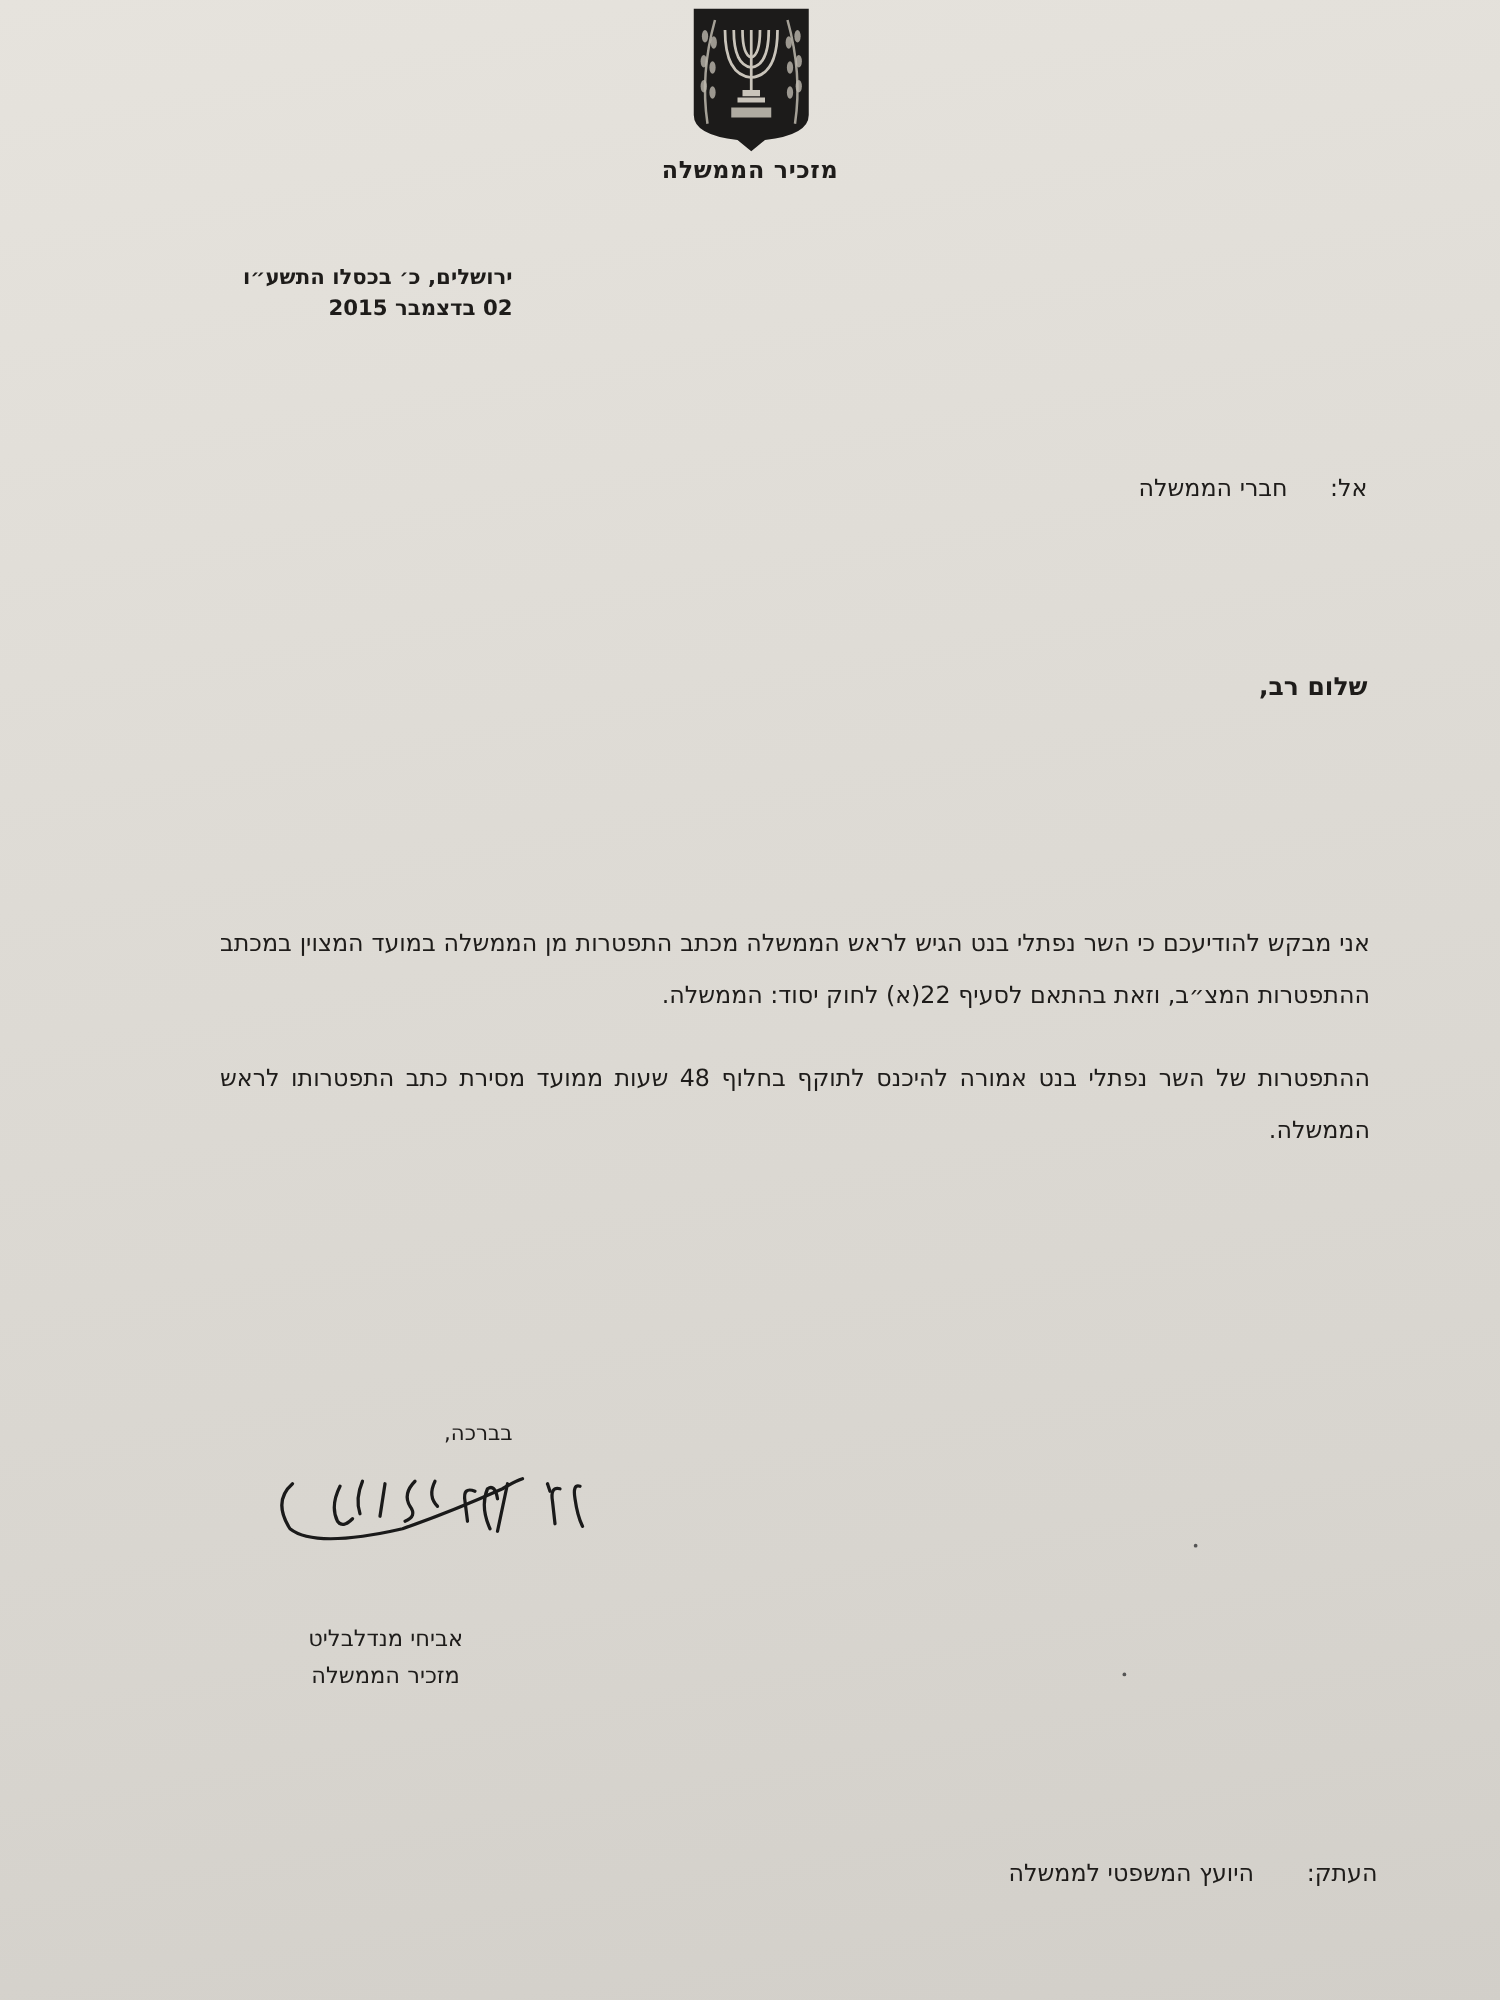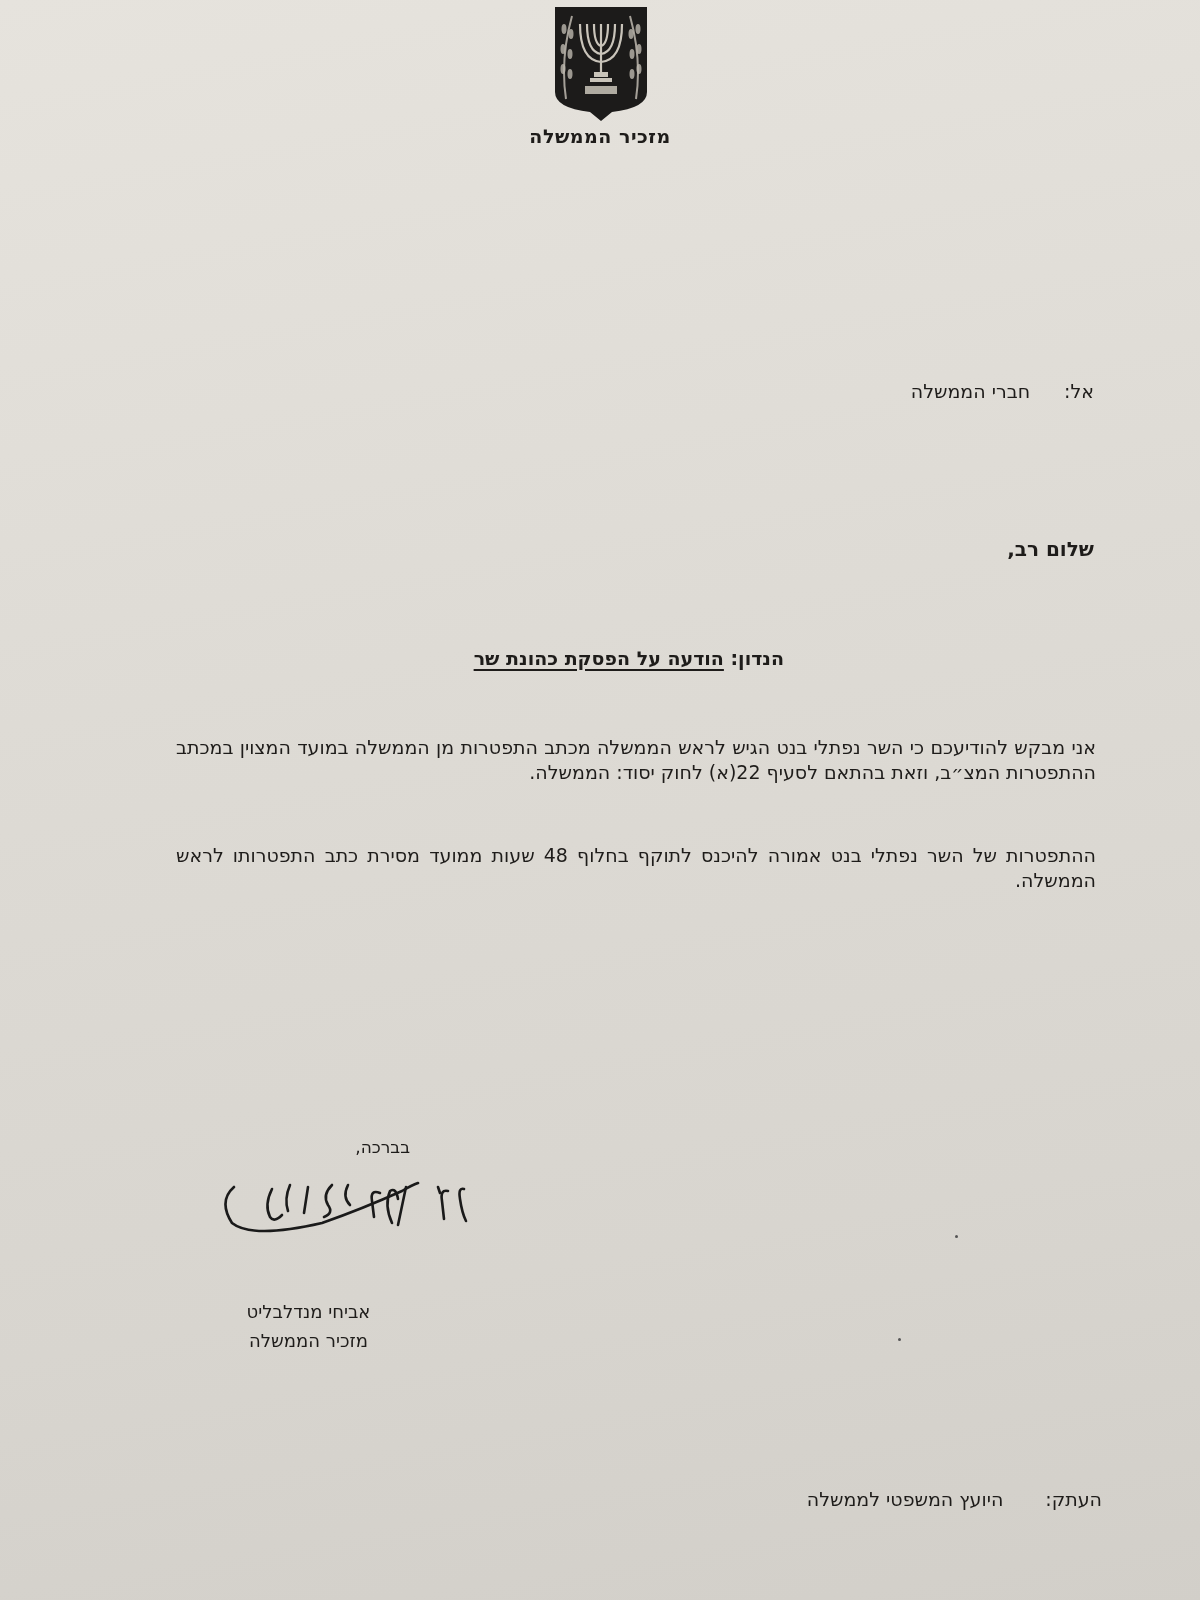--- a/index.html
+++ b/index.html
@@ -71,21 +71,21 @@
       text-decoration-thickness: 2px;
       text-underline-offset: 4px;
     }
 
     .para {
       right: 140px;
       width: 920px;
       text-align: justify;
       text-align-last: right;
       font-size: 19px;
-      line-height: 25px;
+      line-height: 41px;
     }
     .p1 { top: 735px; }
     .p2 { top: 843px; }
     .p3 { top: 955px; line-height: 32px; }
 
     .closing {
       left: 250px; top: 1137px; width: 160px;
       text-align: right;
       font-size: 17px;
     }
@@ -148,33 +148,32 @@
         <path d="M28 20 Q28 56 49 58 Q70 56 70 20"></path>
       </g>
       <rect x="42" y="68" width="14" height="5" fill="#c9c4ba"></rect>
       <rect x="38" y="74" width="22" height="4" fill="#c9c4ba"></rect>
 
       <rect x="33" y="82" width="32" height="8" fill="#c9c4ba" opacity="0.85"></rect>
     </svg>
   </div>
   <div class="abs header-title rtl">מזכיר הממשלה</div>
 
+  <div class="abs date-block rtl">
+    <div>ירושלים, כ׳ בכסלו התשע״ו</div>
+    <div>02 בדצמבר 2015</div>
+  </div>
 
   <div class="abs addressee">
     <span>אל:</span>
     <span>חברי הממשלה</span>
   </div>
 
   <div class="abs greeting rtl">שלום רב,</div>
 
-  <div class="abs subject rtl">
-    <span>הנדון:</span>
-    <span> </span>
-    <span class="subj-text">הודעה על הפסקת כהונת שר</span>
-  </div>
 
   <div class="abs para p1 rtl">אני מבקש להודיעכם כי השר נפתלי בנט הגיש לראש הממשלה מכתב התפטרות מן הממשלה במועד המצוין במכתב ההתפטרות המצ״ב, וזאת בהתאם לסעיף 22(א) לחוק יסוד: הממשלה.</div>
   <div class="abs para p2 rtl">ההתפטרות של השר נפתלי בנט אמורה להיכנס לתוקף בחלוף 48 שעות ממועד מסירת כתב התפטרותו לראש הממשלה.</div>
 
   <div class="abs closing rtl">בברכה,</div>
   <div class="abs signature">
     <svg width="268" height="80" viewBox="0 0 268 80" fill="none" stroke="#1a1a1a" stroke-width="2.6" stroke-linecap="round">
 
       <path d="M252 24 Q246 22 248 34 Q250 48 254 56"></path>
       <path d="M236 26 Q228 24 230 36 L232 54"></path>

